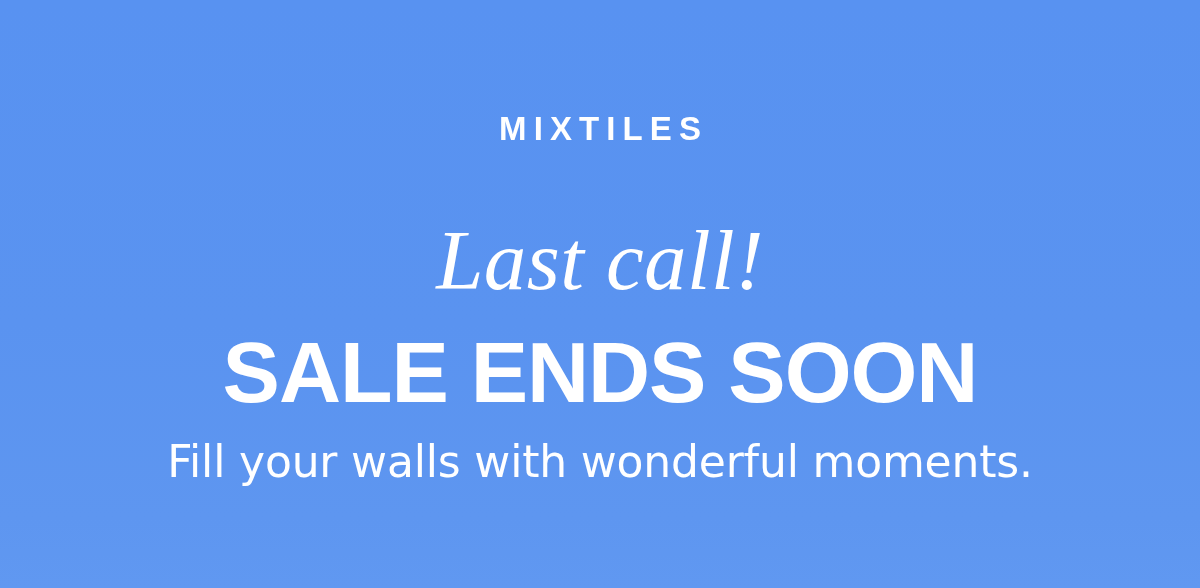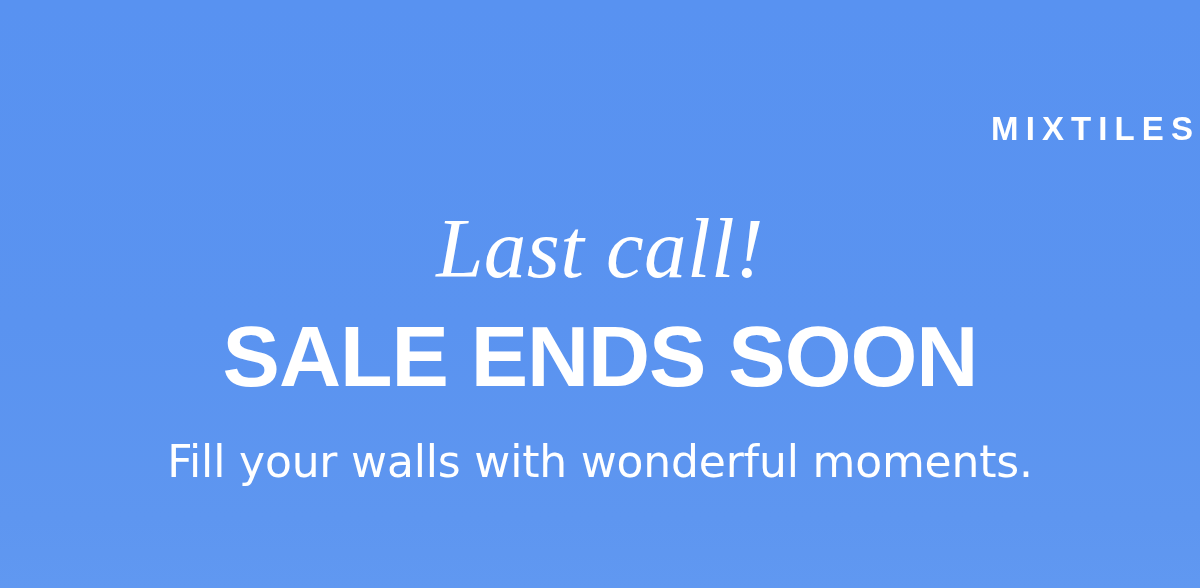--- a/index.html
+++ b/index.html
@@ -35,21 +35,21 @@
 
   
   .brand-logo {
     position: absolute;
     top: 0;
     left: 0;
     width: 1200px;
     height: 145px;
     display: flex;
     align-items: flex-end;
-    justify-content: flex-end;
+    justify-content: center;
     pointer-events: none;
   }
 
   .brand-logo-text {
     color: #ffffff;
     font-family: "Liberation Sans", sans-serif;
     font-size: 33px;
     font-weight: bold;
     letter-spacing: 0.215em;
     
@@ -68,21 +68,21 @@
   }
 
   .script-headline {
     color: #ffffff;
     font-family: "Liberation Serif", "DejaVu Serif", serif;
     font-style: italic;
     font-weight: normal;
     font-size: 85px;
     line-height: 96px;
     letter-spacing: 0.005em;
-    margin: 4px;
+    margin: 16px;
     white-space: nowrap;
   }
 
   .main-headline {
     color: #ffffff;
     font-family: "Liberation Sans", sans-serif;
     font-weight: bold;
     font-size: 86px;
     line-height: 96px;
     letter-spacing: -0.012em;

